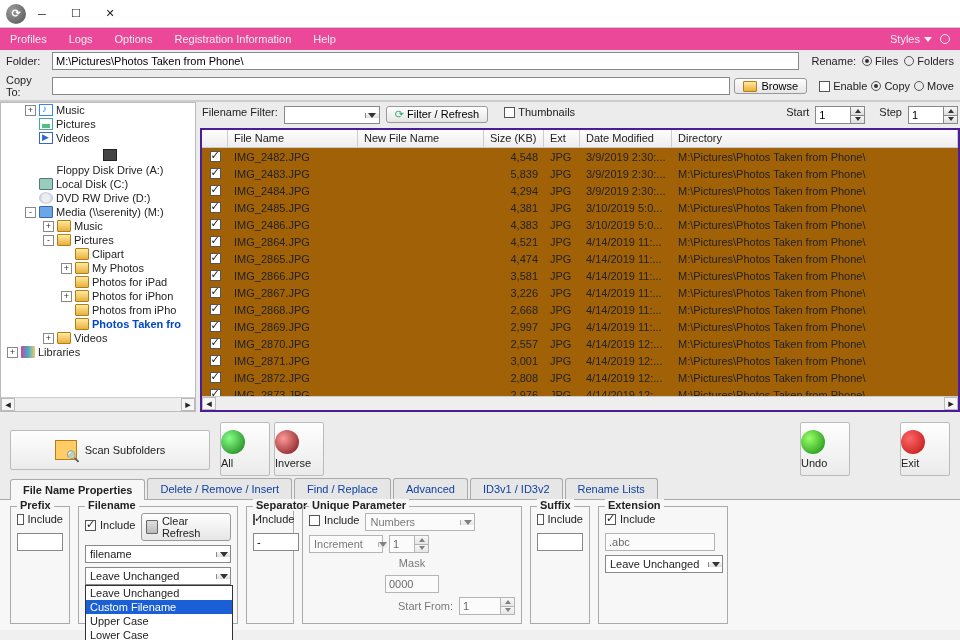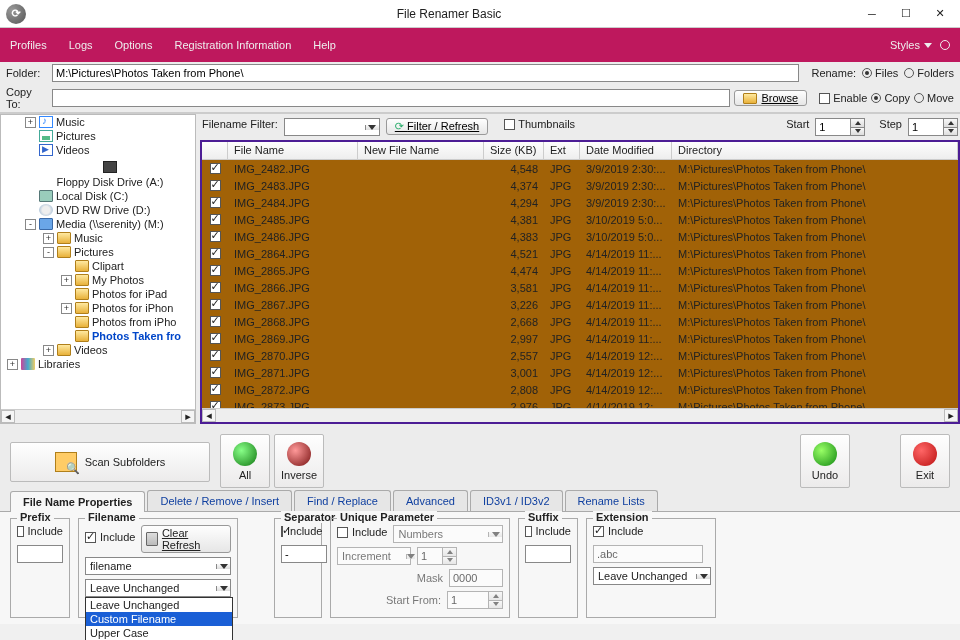--- a/index.html
+++ b/index.html
@@ -2,36 +2,36 @@
 <html><head>
 <meta charset="utf-8">
 <style>
 * { box-sizing: border-box; margin: 0; padding: 0; font-family: "Segoe UI", Tahoma, sans-serif; font-size: 11px; }
 body { width: 960px; height: 640px; overflow: hidden; background: #f0f0f0; color: #222; }
 .titlebar { height: 28px; background: #fff; display: flex; align-items: center; padding: 0 6px; border-bottom: 1px solid #ccc; }
 .titlebar .logo { width: 20px; height: 20px; border-radius: 50%; background: radial-gradient(circle at 30% 30%, #999, #555); margin-right: 8px; display: flex; align-items: center; justify-content: center; color: #fff; font-weight: bold;}
 .titlebar .title { flex: 1; text-align: center; font-size: 12px; }
 .winbtns { display: flex; gap: 18px; margin-right: 6px; }
 .winbtn { width: 16px; height: 16px; display: flex; align-items: center; justify-content: center; cursor: pointer; }
-.menubar { height: 34px; background: #be185d; color: #eee; display: flex; align-items: center; padding: 0 10px; gap: 22px; }
+.menubar { height: 22px; background: #ec4899; color: #eee; display: flex; align-items: center; padding: 0 10px; gap: 22px; }
 .menubar .spacer { flex: 1; }
 .menuitem { cursor: pointer; }
 .styles-dd { display: flex; align-items: center; gap: 4px; }
 .styles-dd .tri { width: 0; height: 0; border-left: 4px solid transparent; border-right: 4px solid transparent; border-top: 5px solid #eee; }
 .row { display: flex; align-items: center; padding: 2px 6px; gap: 4px; background: #ececec; }
 .row label.lead { width: 42px; }
 input.text { height: 18px; border: 1px solid #888; background: #fff; padding: 0 3px; }
 .folder-input { flex: 1; }
 .rename-group { display: flex; align-items: center; gap: 6px; margin-left: 8px; }
 .radio, .chk { display: flex; align-items: center; gap: 3px; }
 .radio .r { width: 10px; height: 10px; border: 1px solid #555; border-radius: 50%; position: relative; }
 .radio .r.sel::after { content:''; position: absolute; left: 2px; top: 2px; width: 4px; height: 4px; background: #333; border-radius: 50%; }
 .chk .c { width: 11px; height: 11px; border: 1px solid #555; background: #fff; position: relative; }
 .chk .c.sel::after { content:'✓'; position: absolute; left: 0; top: -3px; font-size: 11px; }
-.btn { border: 1px solid #999; background: linear-gradient(#fefefe,#e6e6e6); padding: 1px 8px; cursor: pointer; border-radius: 3px; text-decoration: underline; }
+.btn { border: 1px solid #999; background: linear-gradient(#fefefe,#e6e6e6); padding: 1px 8px; cursor: pointer; border-radius: 3px; }
 .browse-btn { display: flex; align-items: center; gap: 4px; }
 .browse-btn .folder-ico { width: 14px; height: 11px; background: linear-gradient(#ffe9a0,#e8b13a); border: 1px solid #b07f1a; border-radius: 1px; }
 .main { display: flex; height: 311px; border-top: 1px solid #ccc; }
 .tree { width: 196px; background: #fff; border: 1px solid #bbb; overflow: hidden; position: relative; }
 .tree-scroll { position: absolute; bottom: 0; left:0; right:0; height: 14px; background: #eee; border-top: 1px solid #ccc; display: flex; }
 .tree-scroll .arr { width: 14px; display: flex; align-items:center; justify-content:center; border: 1px solid #bbb; background:#f5f5f5;}
 .tree-scroll .track { flex:1; background:#eee; }
 .tree ul { list-style: none; padding-left: 0; }
 .tree li { white-space: nowrap; padding: 1px 0; }
 .tn { display: flex; align-items: center; gap: 3px; padding-left: 6px; }
@@ -82,21 +82,21 @@
 .gc.chk-c{width:26px; display:flex; justify-content:center;}
 .gc.name{width:130px;}
 .gc.newname{width:126px;}
 .gc.size{width:60px; text-align:right;}
 .gc.ext{width:36px;}
 .gc.date{width:92px;}
 .gc.dir{flex:1;}
 .grid-hbar{height:14px;background:#eee;border-top:1px solid #ccc;display:flex;}
 .grid-hbar .arr{width:14px;border:1px solid #bbb;background:#f5f5f5;display:flex;align-items:center;justify-content:center;}
 .actionbar { display:flex; padding:10px 10px 2px 10px; gap:10px; background:#ececec; }
-.bigbtn { width:50px; height:54px; background:linear-gradient(#fefefe,#ecebeb); border:1px solid #bbb; border-radius:2px; display:flex; flex-direction:column; align-items:center; justify-content:center; gap:3px; cursor:pointer;}
+.bigbtn { width:50px; height:54px; background:linear-gradient(#fefefe,#ecebeb); border:1px solid #bbb; border-radius:2px; display:flex; flex-direction:column; align-items:flex-start; justify-content:center; gap:3px; cursor:pointer;}
 .bigbtn .circ{ width:24px;height:24px;border-radius:50%; }
 .bigbtn.all .circ{background:radial-gradient(circle at 35% 35%,#8f8,#171);}
 .bigbtn.inv .circ{background:radial-gradient(circle at 35% 35%,#f99,#711);}
 .bigbtn.none .circ{background:radial-gradient(circle at 35% 35%,#ccc,#555);}
 .bigbtn.prev .circ{background:radial-gradient(circle at 35% 35%,#9cf,#147);}
 .bigbtn.apply .circ{background:conic-gradient(#e33,#3c3,#36f,#e33);}
 .bigbtn.undo .circ{background:radial-gradient(circle at 35% 35%,#9f6,#181);}
 .bigbtn.exit .circ{background:radial-gradient(circle at 35% 35%,#f66,#b11);}
 .longbtn{ width:200px; height:40px; background:linear-gradient(#fefefe,#ecebeb); border:1px solid #bbb; border-radius:2px; display:flex; align-items:center; justify-content:center; gap:8px; cursor:pointer; margin-top:8px; }
 .longbtn .sfico{ width:22px;height:20px;background:#fc6;border:1px solid #b07f1a; position:relative;}
@@ -115,21 +115,20 @@
 .dd-list div{ padding:1px 4px; }
 .dd-list div.sel{ background:#1a5fd6; color:#fff;}
 .clearhist{ display:flex; align-items:center; gap:4px;}
 .trash-ico{width:12px;height:14px;border:1px solid #666;border-radius:1px;background:linear-gradient(#ddd,#bbb);}
 </style>
 </head>
 <body>
 
 <div class="titlebar">
   <div class="logo">⟳</div>
-  <div class="title">File Renamer Basic</div>
   <div class="winbtns">
     <div class="winbtn">─</div>
     <div class="winbtn">☐</div>
     <div class="winbtn">✕</div>
   </div>
 </div>
 
 <div class="menubar">
   <span class="menuitem">Profiles</span>
   <span class="menuitem">Logs</span>
@@ -375,21 +374,21 @@
             <div class="gc dir">M:\Pictures\Photos Taken from Phone\</div>
           </div>
           <div class="gr">
             <div class="gc chk-c">
               <span class="chk">
                 <span class="c sel"></span>
               </span>
             </div>
             <div class="gc name">IMG_2483.JPG</div>
             <div class="gc newname"></div>
-            <div class="gc size">4,374</div>
+            <div class="gc size">5,839</div>
             <div class="gc ext">JPG</div>
             <div class="gc date">3/9/2019 2:30:...</div>
             <div class="gc dir">M:\Pictures\Photos Taken from Phone\</div>
           </div>
           <div class="gr">
             <div class="gc chk-c">
               <span class="chk">
                 <span class="c sel"></span>
               </span>
             </div>
@@ -645,30 +644,30 @@
         </span>
       <div class="dd-list">
         <div>Leave Unchanged</div>
         <div class="sel">Custom Filename</div>
         <div>Upper Case</div>
         <div>Lower Case</div>
       </div>
     </div>
   </div>
 
-  <div class="fs" style="width:48px;margin-left:28px;">
+  <div class="fs" style="width:48px;">
     <div class="legend">Separator</div>
     <label class="chk">
         <span class="c sel"></span>
         <span>Include</span>
       </label>
     <input class="text" style="width: 46px; margin-top: 4px;" value="-">
   </div>
 
-  <div class="fs" style="width:180px;">
+  <div class="fs" style="width:220px;">
     <div class="legend">Unique Parameter</div>
     <div class="line">
       <label class="chk">
           <span class="c"></span>
           <span>Include</span>
         </label>
       <span class="combo" style="width:110px;opacity:.6;">
           <span class="cval" style="flex:1;">Numbers</span>
           <span class="carr">
             <span class="t"></span>
@@ -687,21 +686,21 @@
           <span class="spbtns">
             <div class="up">
               <span class="t"></span>
             </div>
             <div class="dn">
               <span class="t"></span>
             </div>
           </span>
         </span>
     </div>
-    <div class="line" style="opacity:.6;justify-content:flex-end;">
+    <div class="line" style="opacity:.6;justify-content:flex-end;flex-direction:column;">
       <span>Mask</span>
       <input class="text" style="width: 54px;" value="0000">
     </div>
     <div class="line" style="opacity:.6;justify-content:flex-end;">
       <span>Start From:</span>
       <span class="spin">
           <input style="width: 40px;" value="1">
           <span class="spbtns">
             <div class="up">
               <span class="t"></span>

